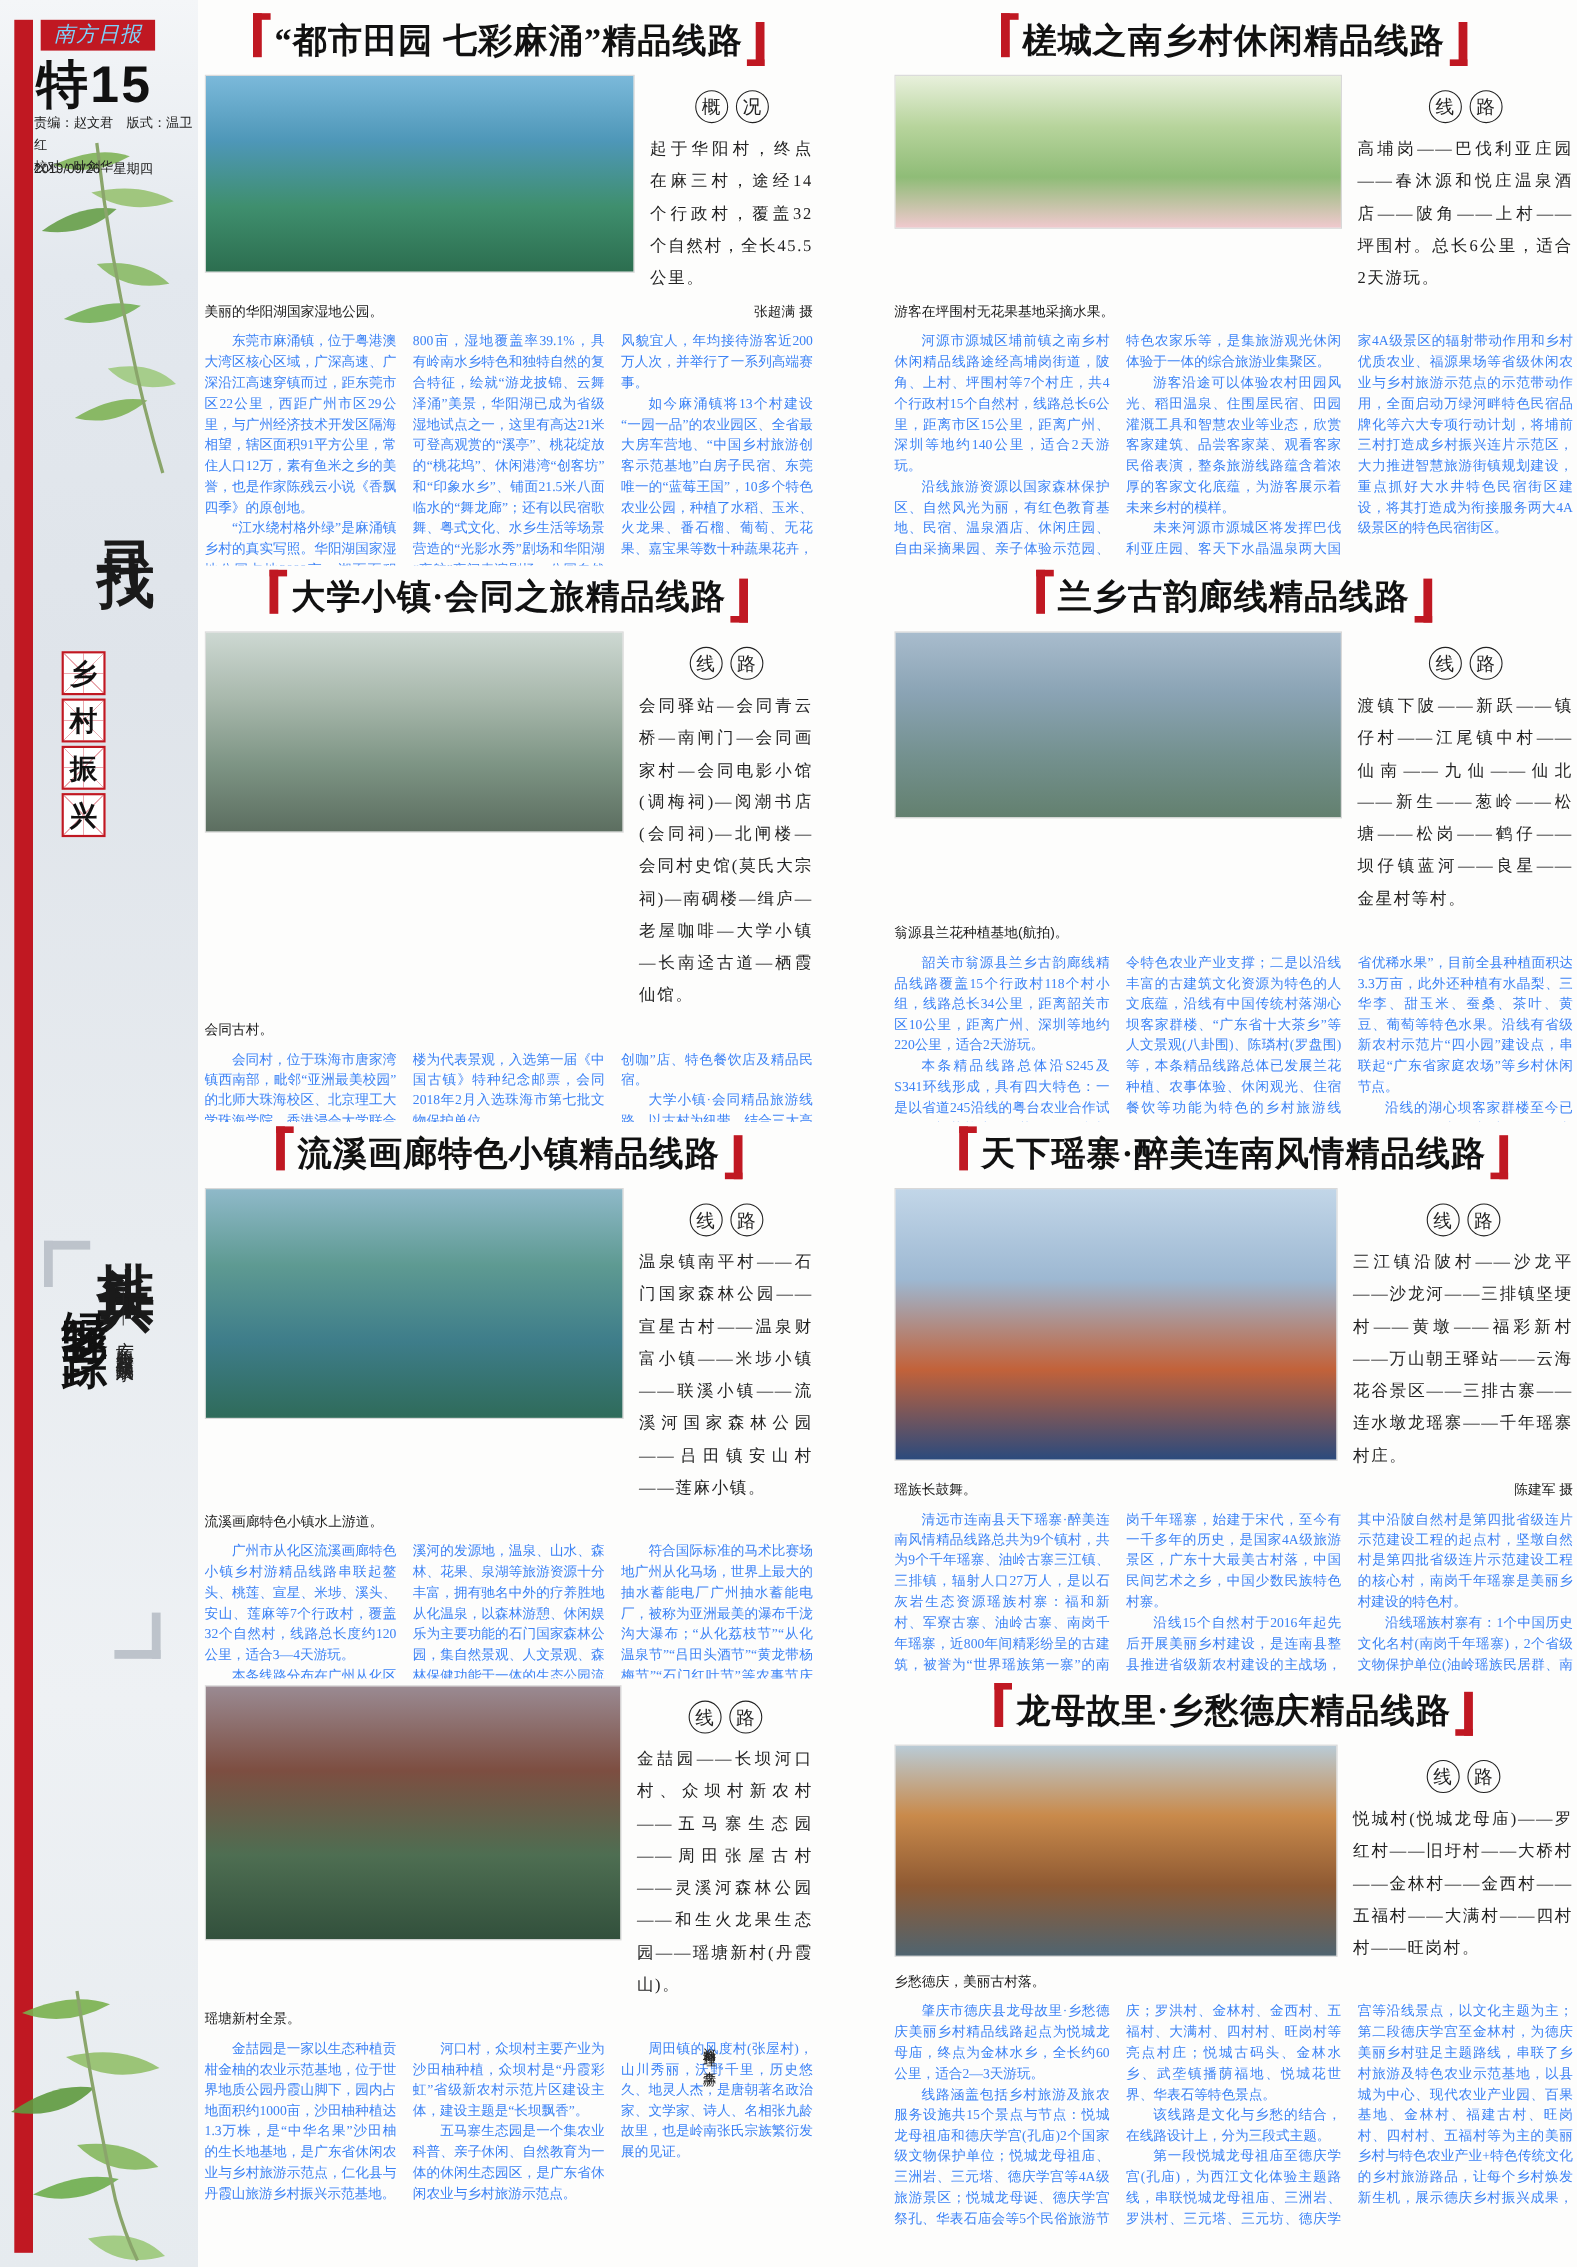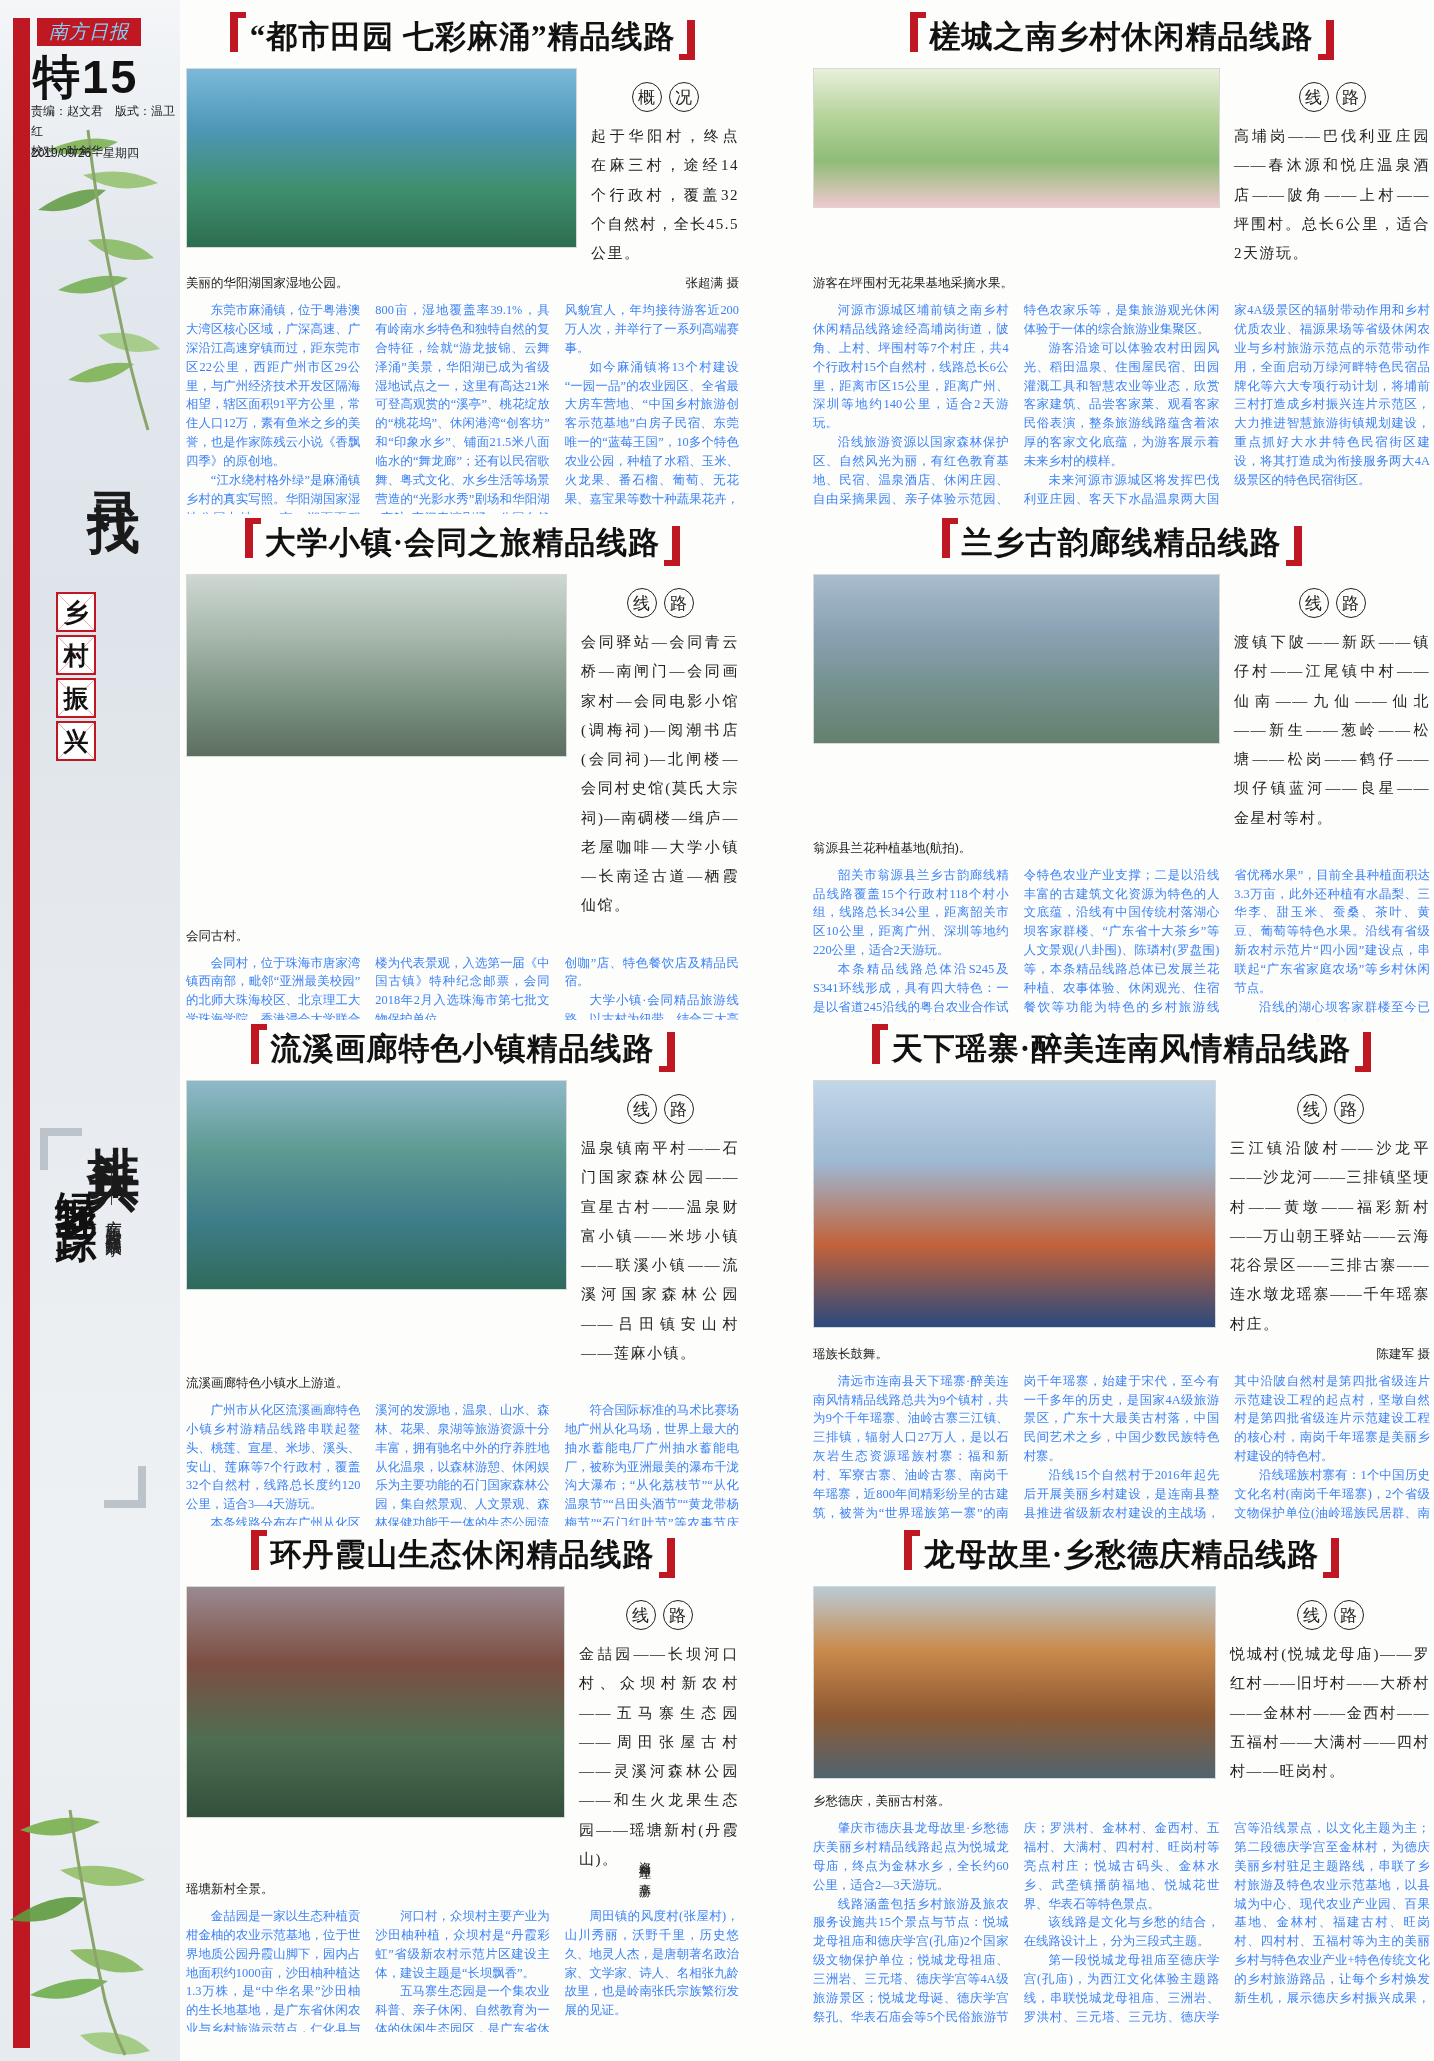--- a/index.html
+++ b/index.html
@@ -290,25 +290,20 @@
       <span class="credit">陈建军 摄</span>
     </div>
     <div class="bodytext" style="height: 165px;">
         <p>清远市连南县天下瑶寨·醉美连南风情精品线路总共为9个镇村，共为9个千年瑶寨、油岭古寨三江镇、三排镇，辐射人口27万人，是以石灰岩生态资源瑶族村寨：福和新村、军寮古寨、油岭古寨、南岗千年瑶寨，近800年间精彩纷呈的古建筑，被誉为“世界瑶族第一寨”的南岗千年瑶寨，始建于宋代，至今有一千多年的历史，是国家4A级旅游景区，广东十大最美古村落，中国民间艺术之乡，中国少数民族特色村寨。</p>
         <p>沿线15个自然村于2016年起先后开展美丽乡村建设，是连南县整县推进省级新农村建设的主战场，其中沿陂自然村是第四批省级连片示范建设工程的起点村，坚墩自然村是第四批省级连片示范建设工程的核心村，南岗千年瑶寨是美丽乡村建设的特色村。</p>
         <p>沿线瑶族村寨有：1个中国历史文化名村(南岗千年瑶寨)，2个省级文物保护单位(油岭瑶族民居群、南岗古排)，3个中国传统村落(南岗千年瑶寨、油岭古寨、三排古寨)，4个中国少数民族特色村寨。瑶族长鼓舞等传统歌舞精彩纷呈，可观赏生态景观、油岭的瑶族特技表演，以瑶坑古道观光，可品味瑶山美食、玉米等特色的产品和沙田柚、腐竹乳、毛葡萄等特色展览品。</p>
       </div>
   </article>
 
   <article class="article">
-    <div class="headline-row">
-      <span class="bk bk-l"></span>
-      <h2 class="headline">环丹霞山生态休闲精品线路</h2>
-      <span class="bk bk-r"></span>
-    </div>
     <div class="fig-row">
       <div class="photo" style="height: 232px; background: linear-gradient(rgb(154, 138, 146), rgb(125, 78, 65), rgb(78, 110, 82), rgb(50, 80, 60));"></div>
       <div class="route" style="width: 160px;">
         <div class="badge">
           <span class="badge-char">线</span>
           <span class="badge-char">路</span>
         </div>
         <p class="route-text">金喆园——长坝河口村、众坝村新农村——五马寨生态园——周田张屋古村——灵溪河森林公园——和生火龙果生态园——瑶塘新村(丹霞山)。</p>
       </div>
     </div>

